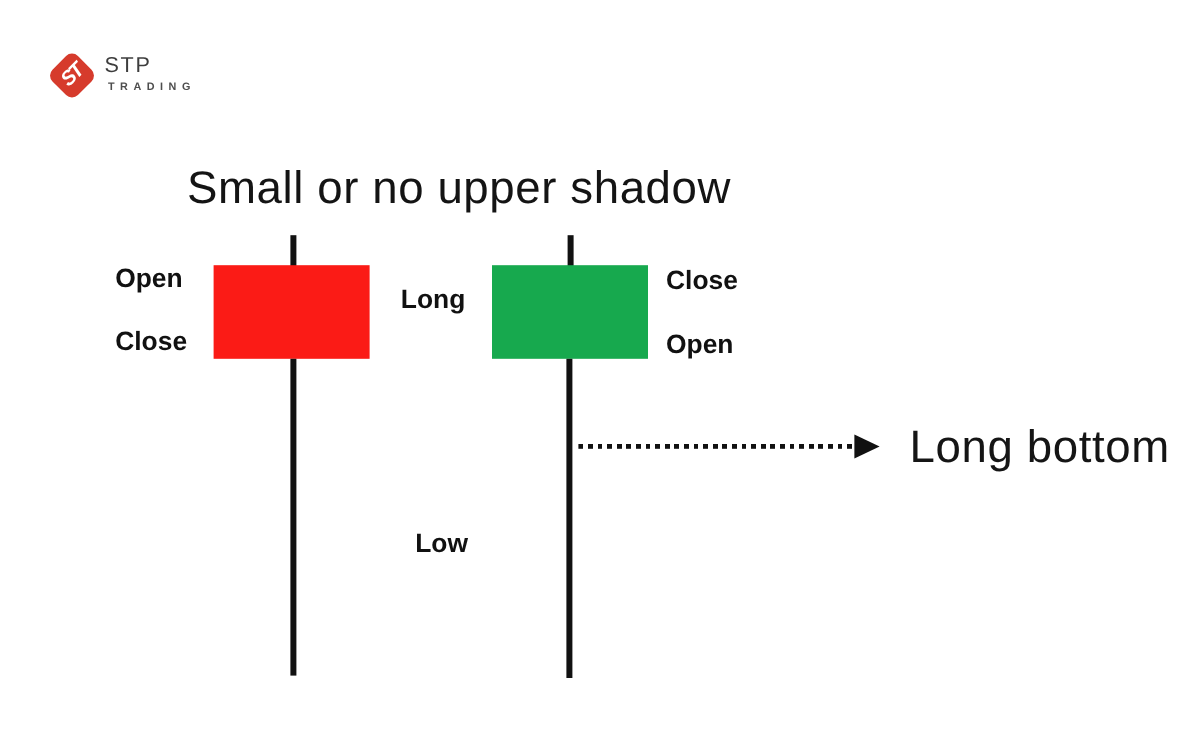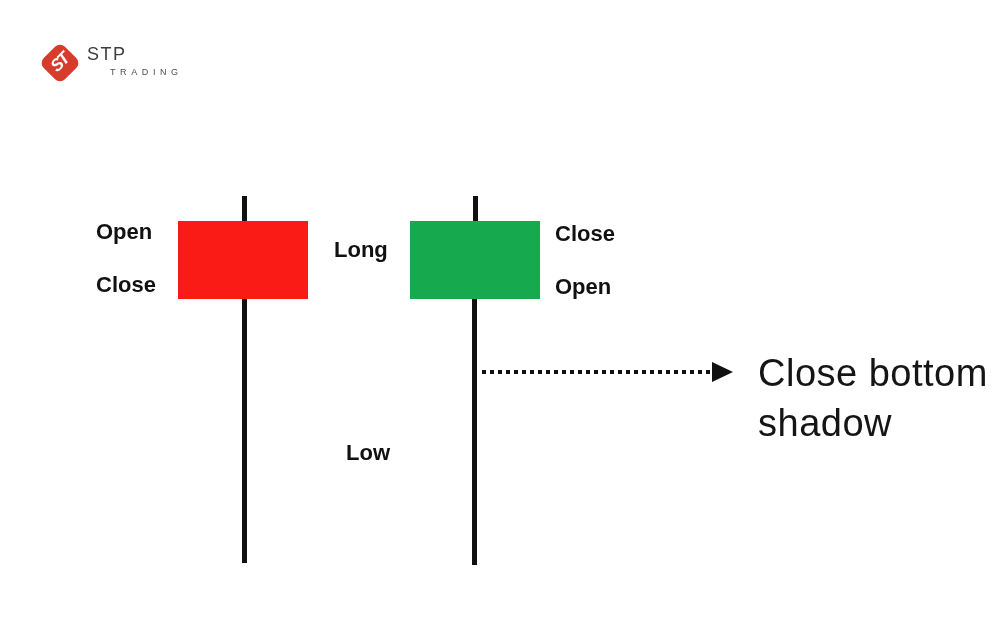--- a/index.html
+++ b/index.html
@@ -45,24 +45,23 @@
   .logo-name {
     left: 87px; top: 44px;
     font-size: 18px;
     font-weight: 500;
     color: #3d3d3d;
     letter-spacing: 1.5px;
   }
   .logo-subtitle {
     left: 90px; top: 67px;
     font-size: 9px;
-    font-weight: 400;
+    font-weight: 700;
     color: #4e4e4e;
     letter-spacing: 4.6px;
-    margin-left: 20px;
   }
 
   
   .title {
     left: 95px; top: 136px;
     width: 575px;
     text-align: center;
     font-size: 38px;
     font-weight: 300;
     color: #141414;
@@ -131,37 +130,37 @@
 
 <div class="canvas">
 
   <div class="abs logo-icon-wrap">
     <div class="logo-diamond" style="background-color: rgb(214, 59, 44);"></div>
     <div class="logo-monogram">ST</div>
   </div>
   <div class="abs logo-name">STP</div>
   <div class="abs logo-subtitle">TRADING</div>
 
+  <div class="abs title">Small or no upper shadow</div>
 
   <div class="abs wick wick-left-upper"></div>
   <div class="abs body-bearish" style="background-color: rgb(251, 27, 22);"></div>
   <div class="abs wick wick-left-lower"></div>
 
   <div class="abs wick wick-right-upper"></div>
   <div class="abs body-bullish" style="background-color: rgb(23, 169, 78);"></div>
   <div class="abs wick wick-right-lower"></div>
 
   <div class="abs plabel lbl-open-left">Open</div>
   <div class="abs plabel lbl-close-left">Close</div>
   <div class="abs plabel lbl-high">Long</div>
   <div class="abs plabel lbl-close-right">Close</div>
   <div class="abs plabel lbl-open-right">Open</div>
   <div class="abs plabel lbl-low">Low</div>
 
   <div class="abs dotted-line"></div>
   <div class="abs arrow-head"></div>
 
   <div class="abs annotation">
-    <div>Close bottom</div>
-    <div>shadow</div>
+    <div>Long bottom</div>
   </div>
 
 </div>
 
 </body></html>

